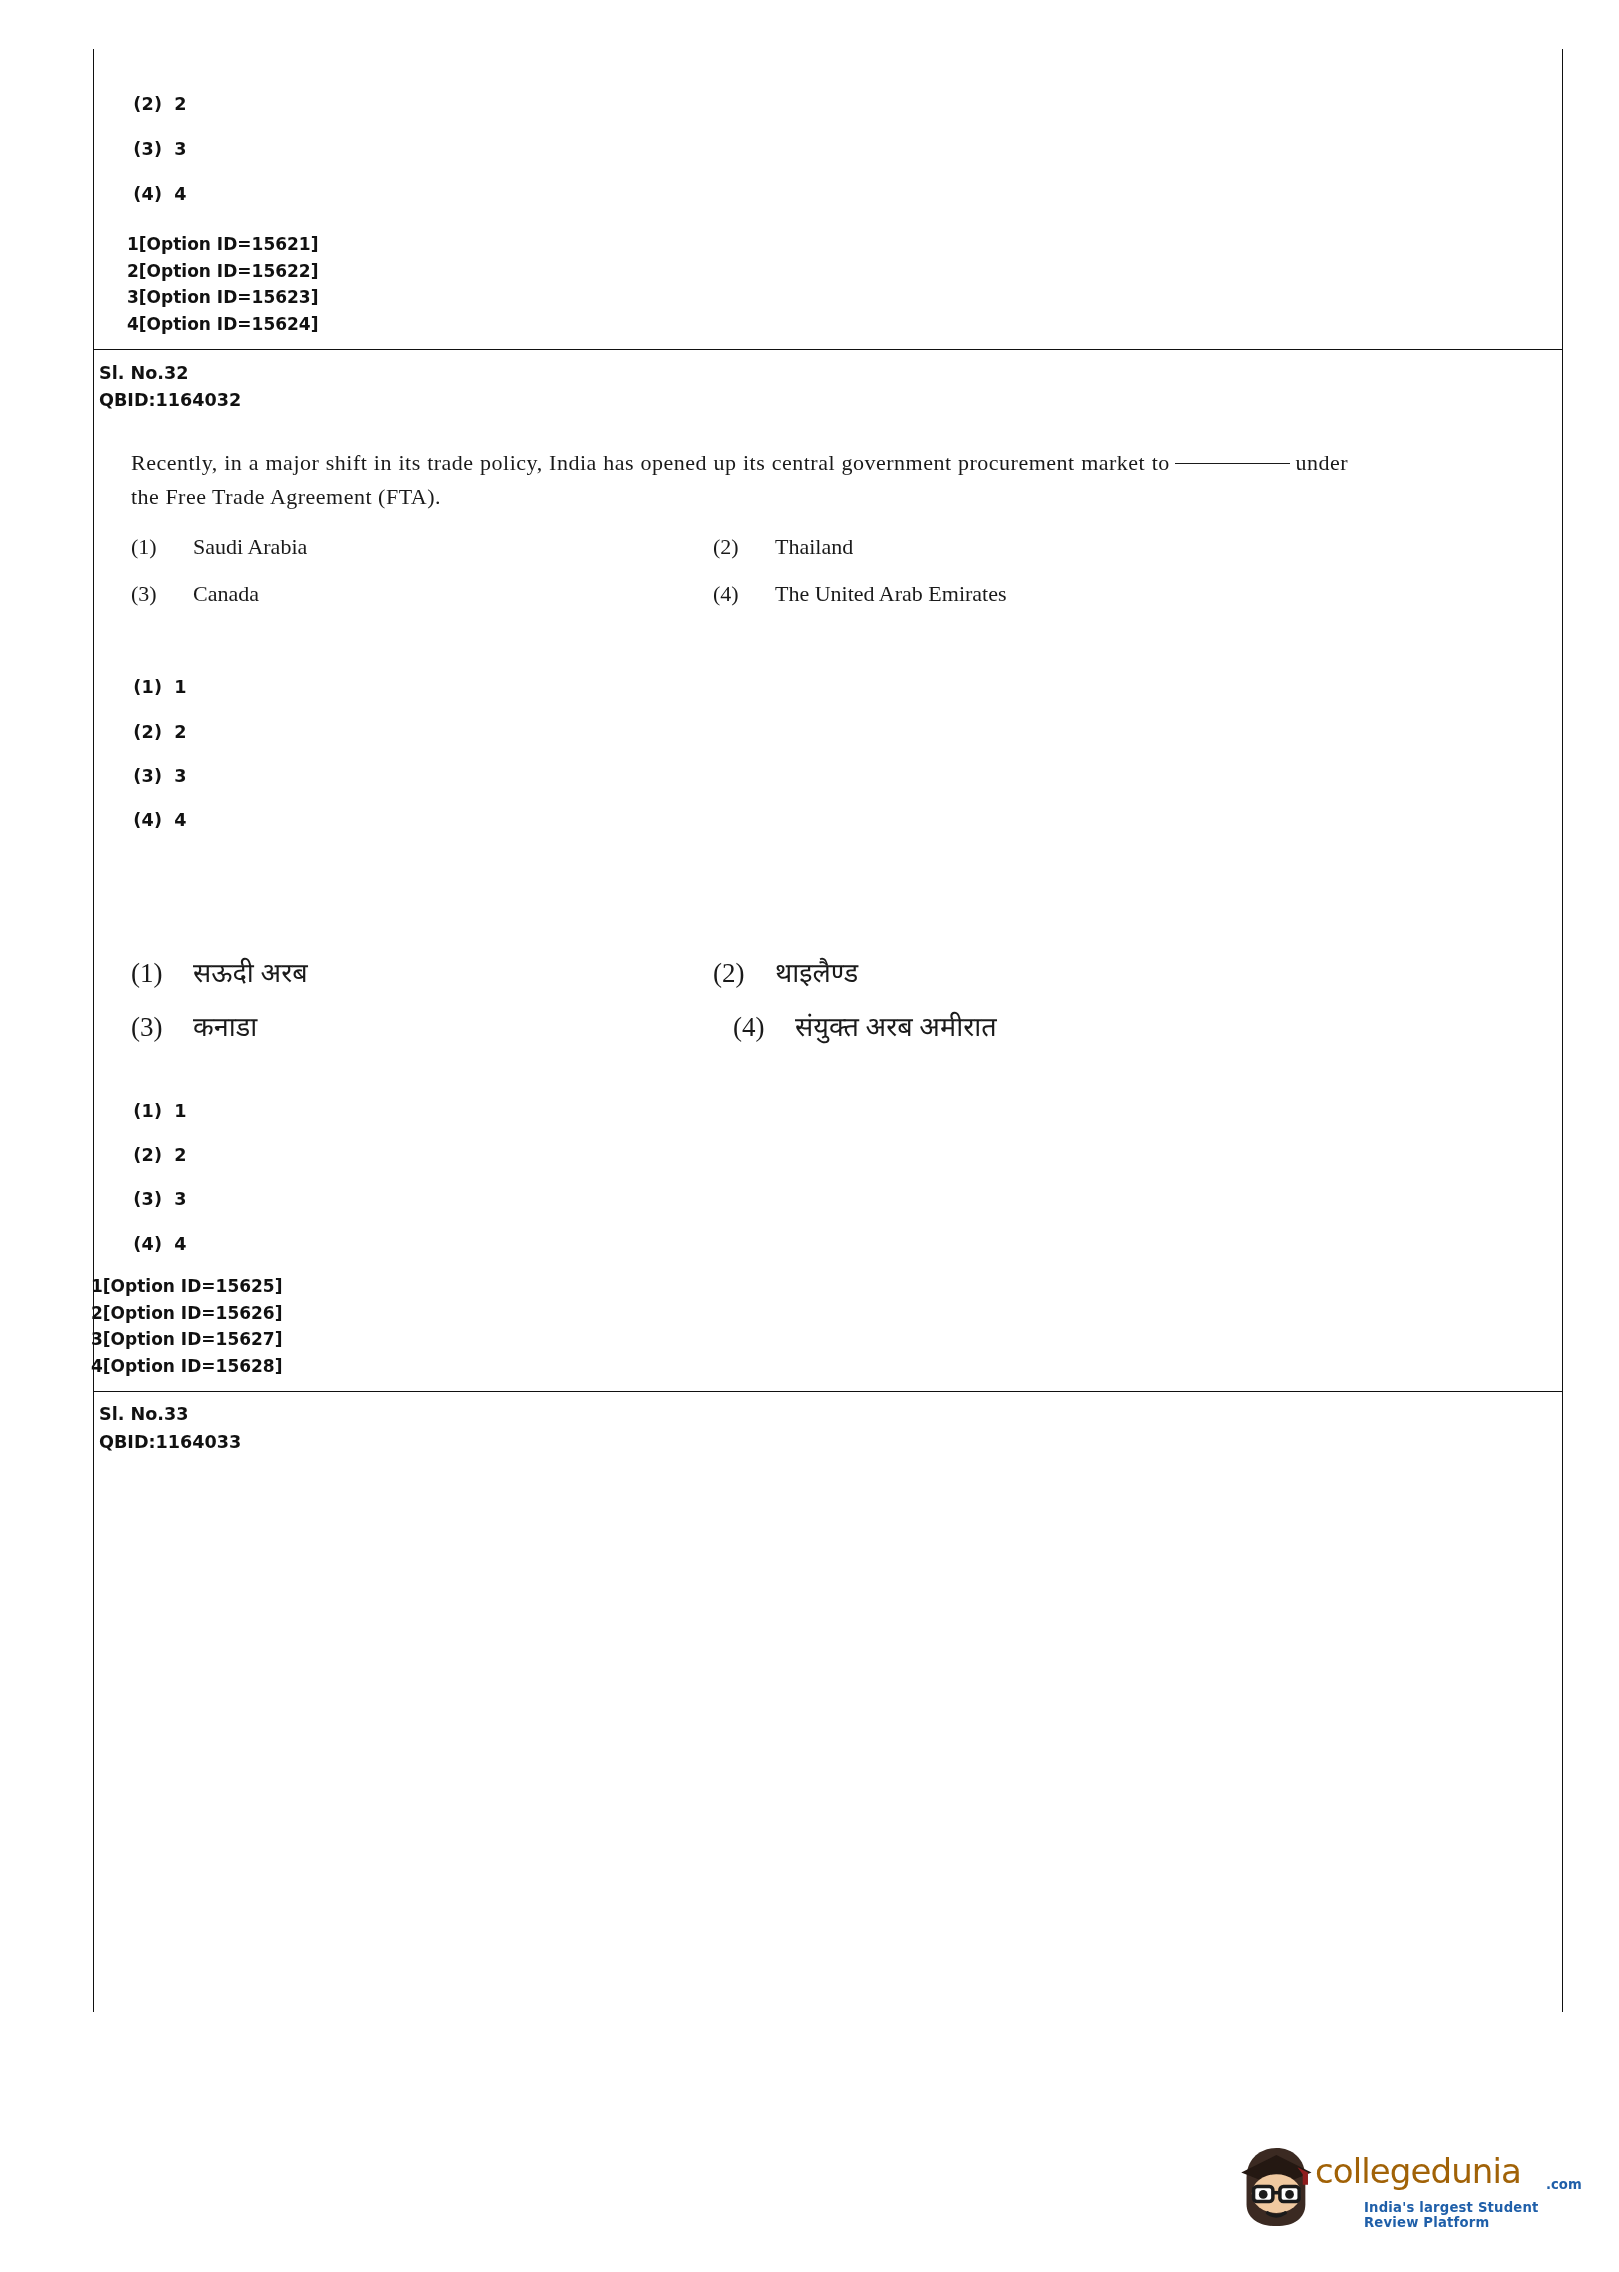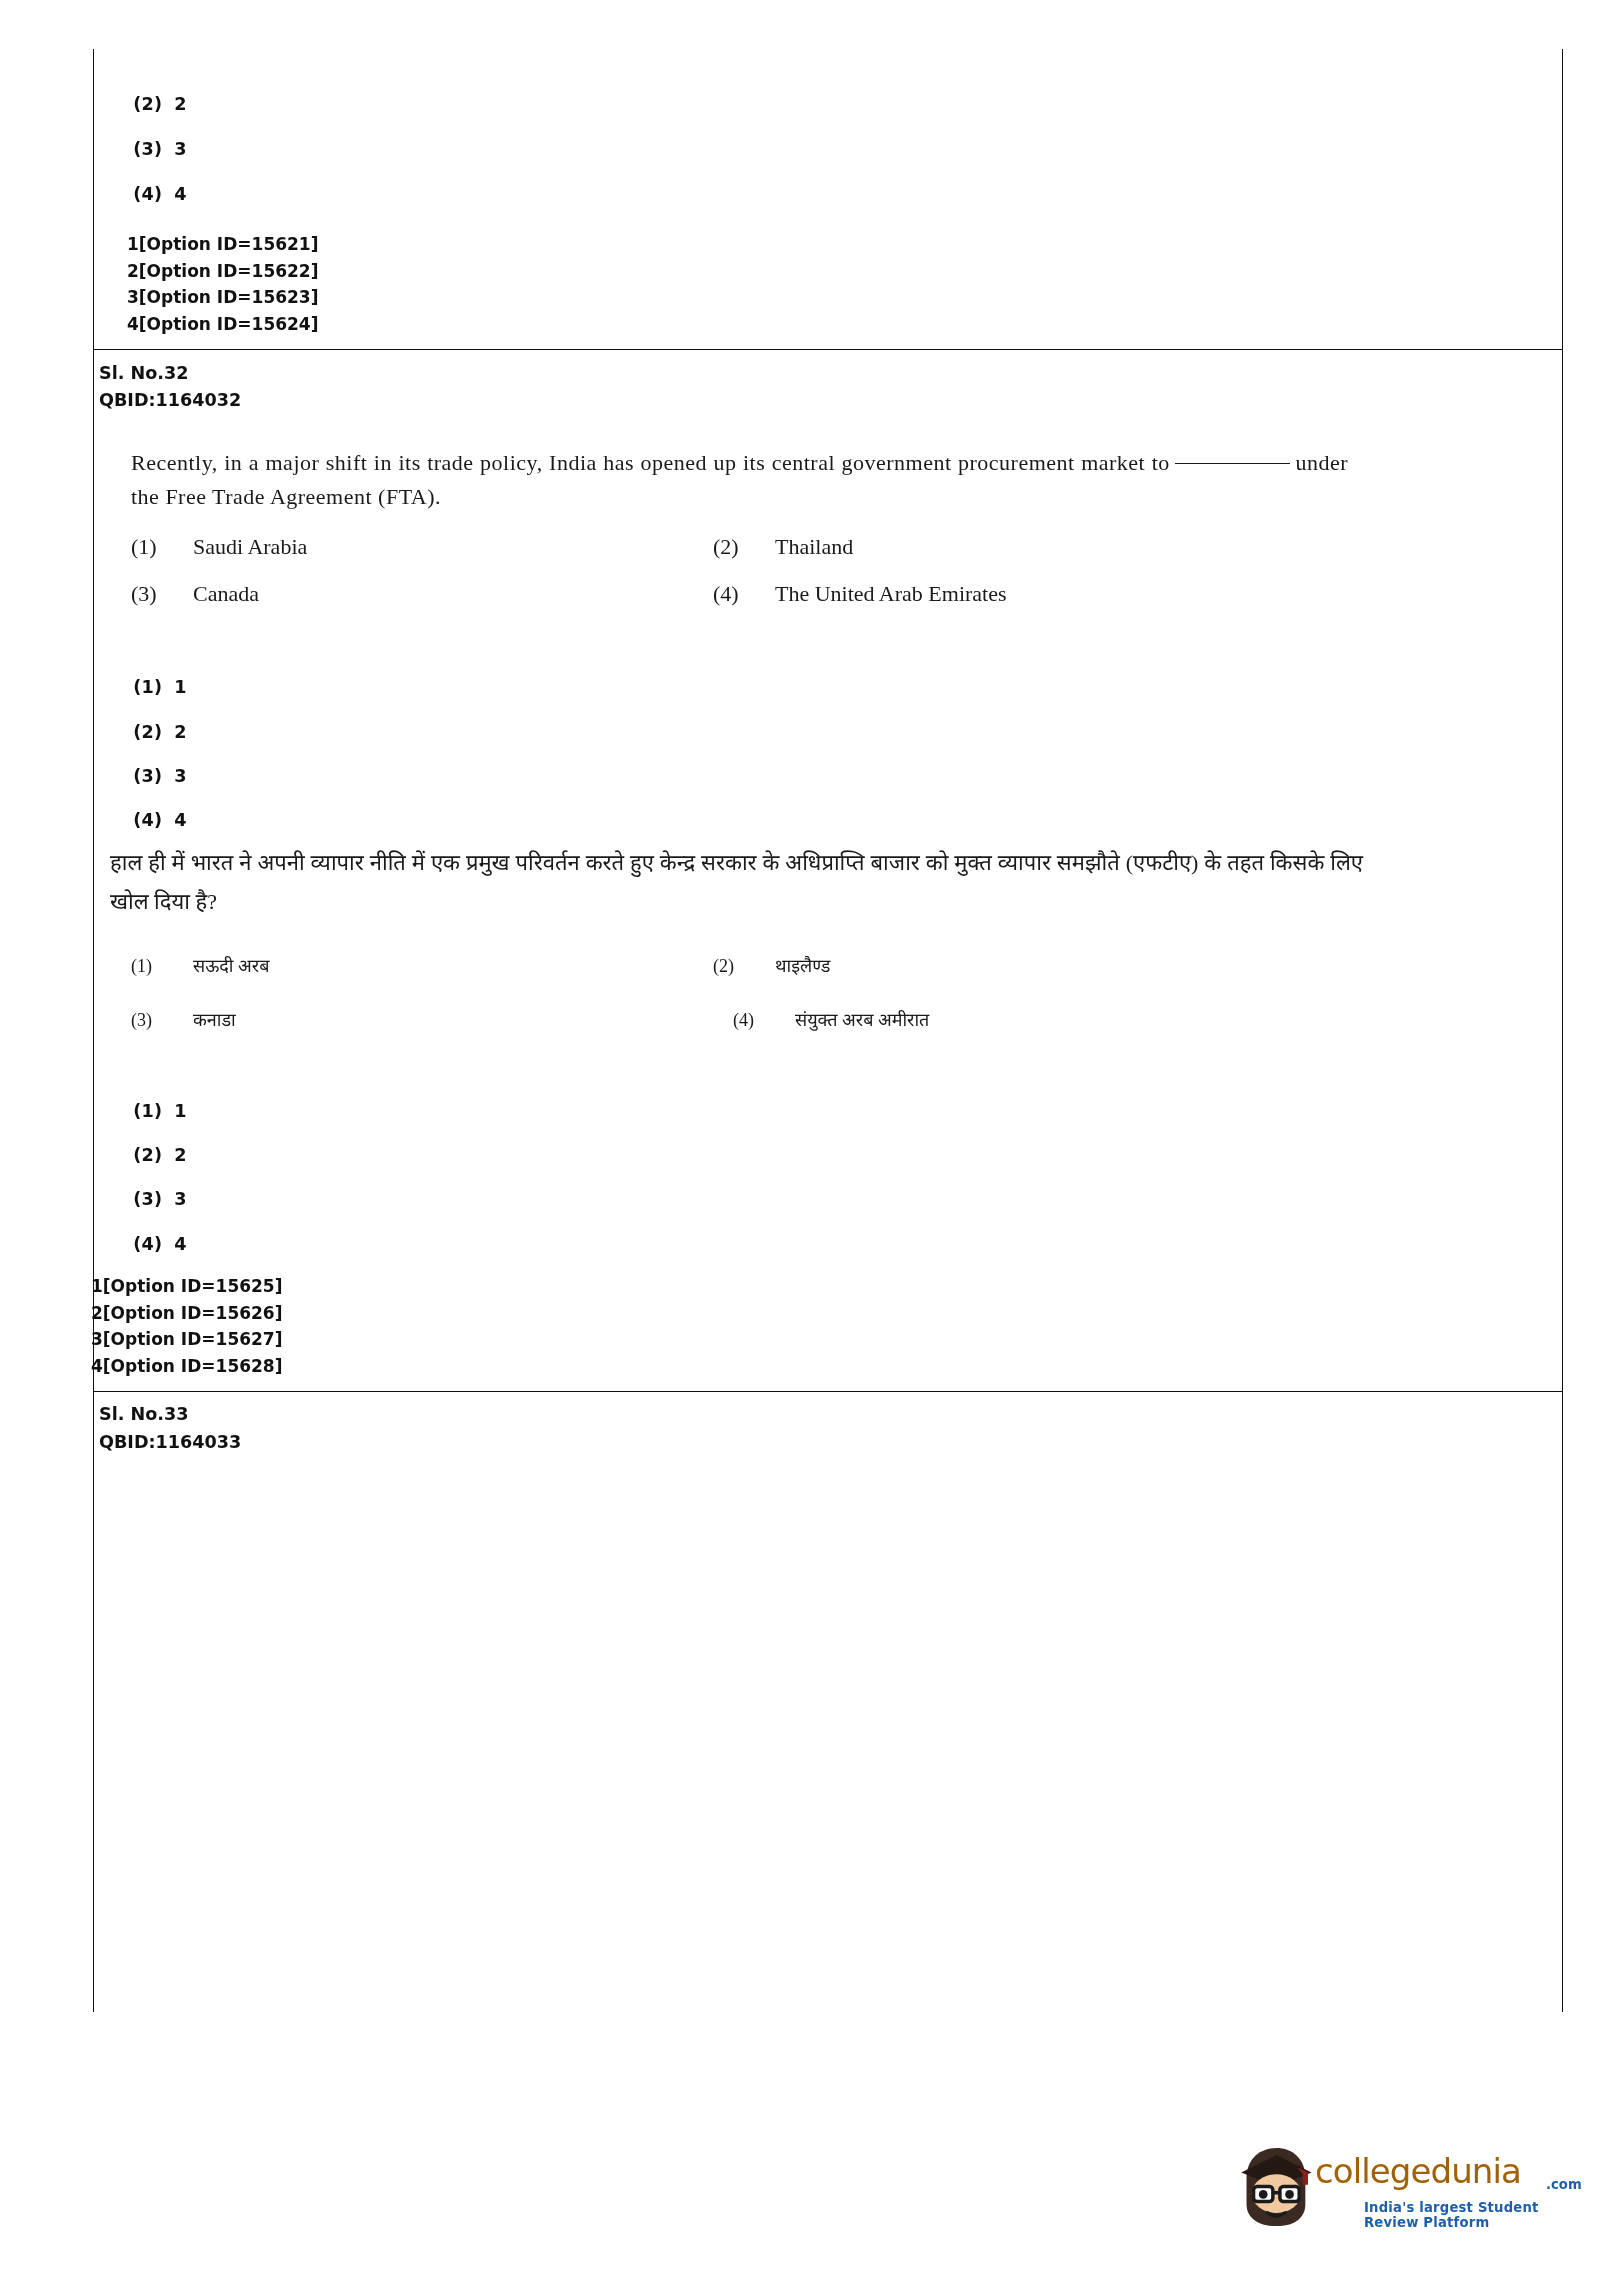--- a/index.html
+++ b/index.html
@@ -106,21 +106,21 @@
   }
   .hindi {
     font-family: "Liberation Serif", serif;
     font-size: 22px;
     line-height: 39px;
     color: #1a1a1a;
     text-align: justify;
   }
   .hindi-choice {
     font-family: "Liberation Serif", serif;
-    font-size: 18px;
+    font-size: 27px;
     color: #1a1a1a;
   }
   
   .watermark {
     position: absolute;
     left: 1209px;
     top: 2135px;
     width: 371px;
     height: 115px;
   }
@@ -213,21 +213,20 @@
   <div class="cell optline" style="left:108px; top:702px; width:441px;">
     <span class="optnum">(2)</span><span>2</span>
   </div>
   <div class="cell optline" style="left:108px; top:746px; width:441px;">
     <span class="optnum">(3)</span><span>3</span>
   </div>
   <div class="cell optline" style="left:108px; top:790px; width:441px;">
     <span class="optnum">(4)</span><span>4</span>
   </div>
 
-  <div class="cell hindi" style="left:110px; top:843px; width:1253px;">हाल ही में भारत ने अपनी व्यापार नीति में एक प्रमुख परिवर्तन करते हुए केन्द्र सरकार के अधिप्राप्ति बाजार को मुक्त व्यापार समझौते (एफटीए) के तहत किसके लिए खोल दिया है?</div>
 
   <div class="choices" style="position:absolute; left:131px; top:953px; width:1217px; height:79px;">
     <div class="choice hindi-choice" style="left:0px; top:0px;">
       <span class="num">(1)</span><span>सऊदी अरब</span>
     </div>
     <div class="choice hindi-choice" style="left:582px; top:0px;">
       <span class="num">(2)</span><span>थाइलैण्ड</span>
     </div>
     <div class="choice hindi-choice" style="left:0px; top:54px;">
       <span class="num">(3)</span><span>कनाडा</span>

